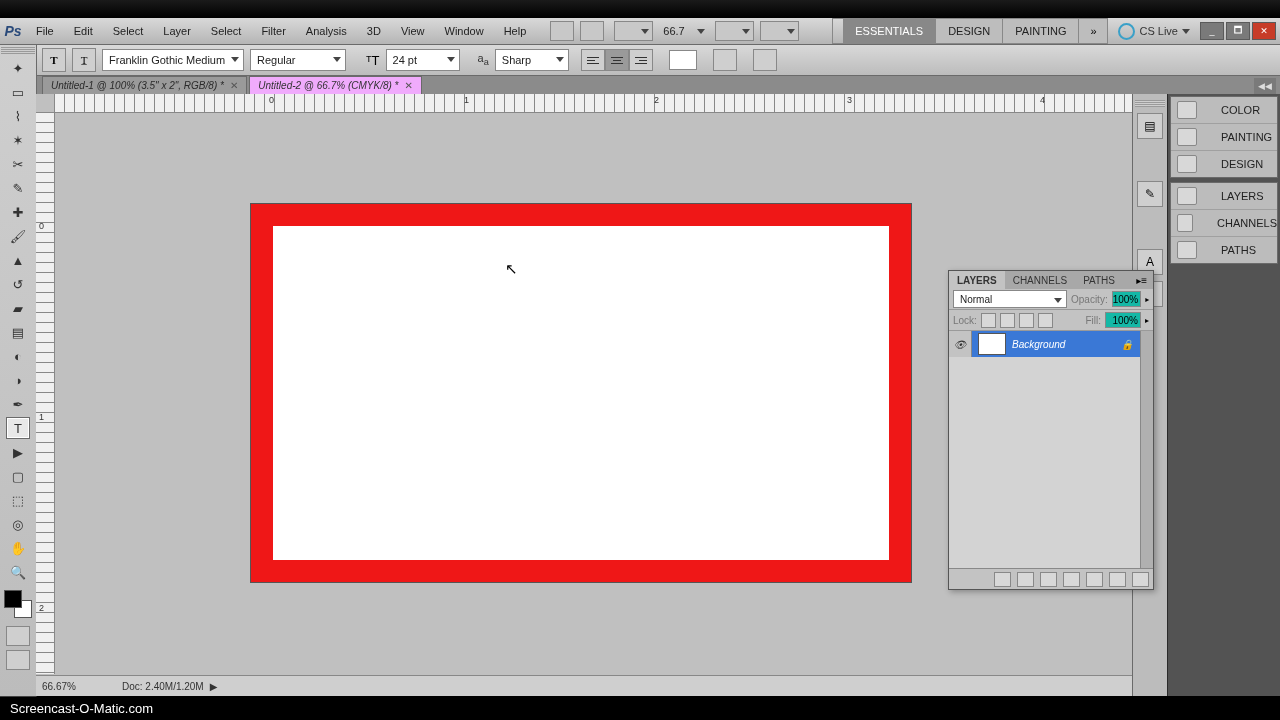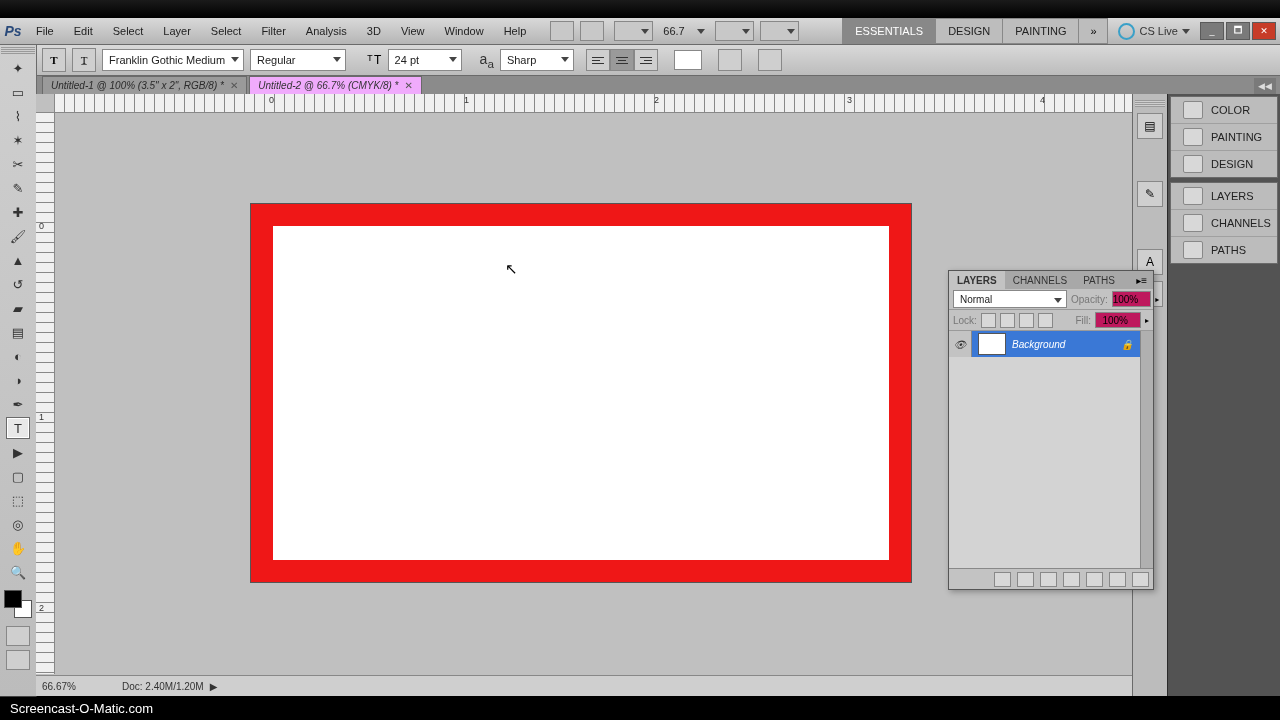--- a/index.html
+++ b/index.html
@@ -10,37 +10,37 @@
   .menubar{height:26px;background:linear-gradient(to bottom,#d9d9d9,#b5b5b5);border-bottom:1px solid #6a6a6a;display:flex;align-items:center;}
   .ps-logo{width:26px;height:26px;display:flex;align-items:center;justify-content:center;color:#2a4a7a;font-weight:bold;font-size:14px;font-style:italic;}
   .menu-item{padding:0 10px;color:#222;cursor:default;}
   .menubar .spacer{flex:0 0 14px;}
   .mini-btn{width:22px;height:18px;border:1px solid #888;background:#c8c8c8;}
   .arrange-dd{width:34px;height:18px;border:1px solid #888;background:#c8c8c8;display:flex;align-items:center;justify-content:flex-end;padding-right:3px;font-size:8px;}
   .zoom-readout{margin-left:10px;display:flex;align-items:center;color:#222;}
   .zoom-readout span{margin-right:12px;}
   .tri-down{width:0;height:0;border-left:4px solid transparent;border-right:4px solid transparent;border-top:5px solid #444;}
   .workspace-area{margin-left:auto;display:flex;align-items:center;height:100%;}
-  .ws-tabs{display:flex;height:24px;border:1px solid #888;}
+  .ws-tabs{display:flex;height:24px;border:1px solid #888;padding-left:10px;}
   .ws-tab{padding:0 12px;display:flex;align-items:center;background:#bdbdbd;color:#222;border-right:1px solid #888;}
   .ws-tab.active{background:#888;color:#fff;}
   .ws-more{width:28px;display:flex;align-items:center;justify-content:center;background:#bdbdbd;}
   .cslive{display:flex;align-items:center;gap:4px;margin:0 10px;color:#333;}
   .cslive-ico{width:13px;height:13px;border:2px solid #3aa0c8;border-radius:50%;}
   .winbtns{display:flex;gap:2px;margin-right:4px;}
   .winbtn{width:22px;height:16px;border:1px solid #5a5a5a;display:flex;align-items:center;justify-content:center;font-size:9px;color:#fff;}
   .winbtn.min{background:#7a7a7a;} .winbtn.mid{background:#7a7a7a;}
   .winbtn.close{background:#c73c28;}
   
   .optbar{height:30px;background:linear-gradient(to bottom,#d9d9d9,#bcbcbc);border-bottom:1px solid #6a6a6a;display:flex;align-items:center;padding-left:6px;gap:6px;margin-left:36px;}
   .optbar .tool-ind{width:22px;height:22px;border:1px solid #888;background:#cfcfcf;display:flex;align-items:center;justify-content:center;font-family:Georgia,serif;font-weight:bold;}
   .preset-btn{width:22px;height:22px;border:1px solid #888;background:#cfcfcf;display:flex;align-items:center;justify-content:center;font-family:Georgia,serif;font-size:11px;}
   .dd{height:20px;border:1px solid #888;background:#fff;display:flex;align-items:center;padding:0 16px 0 6px;position:relative;color:#222;}
   .dd:after{content:'';position:absolute;right:4px;top:7px;width:0;height:0;border-left:4px solid transparent;border-right:4px solid transparent;border-top:5px solid #444;}
-  .aa-label{font-size:14px;color:#333;}
+  .aa-label{font-size:11px;color:#333;}
   .align-grp{display:flex;margin-left:6px;}
   .align-btn{width:22px;height:20px;border:1px solid #888;background:#cfcfcf;display:flex;align-items:center;justify-content:center;}
   .align-btn.active{background:#9a9a9a;}
   .align-lines span{display:block;height:1px;background:#333;margin:2px 0;}
   .swatch{width:26px;height:18px;border:1px solid #888;background:#fff;margin-left:10px;}
   .warp-btn,.char-btn{width:22px;height:20px;border:1px solid #888;background:#cfcfcf;margin-left:10px;}
   
   .doctabs{height:18px;background:#8b8b8b;display:flex;align-items:flex-end;padding-left:6px;margin-left:36px;}
   .doctab{height:17px;padding:0 8px;background:#f0abfc;border:1px solid #6a6a6a;border-bottom:none;display:flex;align-items:center;gap:6px;color:#333;font-style:italic;font-size:10px;margin-right:2px;}
   .doctab .x{font-style:normal;color:#555;}
@@ -71,35 +71,35 @@
   .statusbar .doc{padding-left:20px;}
   .statusbar .tri{margin-left:6px;}
   
   .sidestrip{width:34px;background:#bcbcbc;border-left:1px solid #6a6a6a;display:flex;flex-direction:column;align-items:center;padding-top:6px;gap:6px;}
   .sidestrip .dock-handle{width:30px;height:7px;background:repeating-linear-gradient(to bottom,#9a9a9a,#9a9a9a 1px,#cfcfcf 1px,#cfcfcf 2px);}
   .sideico{width:24px;height:24px;border:1px solid #888;background:#cfcfcf;display:flex;align-items:center;justify-content:center;font-size:12px;}
   .sidestrip .gap{height:30px;}
   
   .rightdock{width:112px;background:#535353;border-left:1px solid #2a2a2a;display:flex;flex-direction:column;}
   .dockgrp{background:#bcbcbc;margin:2px;border:1px solid #6a6a6a;}
-  .dockrow{display:flex;align-items:center;height:26px;padding-left:12px;gap:8px;color:#222;border-bottom:1px solid #a0a0a0;}
+  .dockrow{display:flex;align-items:center;height:26px;padding-left:6px;gap:24px;color:#222;border-bottom:1px solid #a0a0a0;}
   .dockrow:last-child{border-bottom:none;}
   .dico{width:18px;height:16px;background:#d8d8d8;border:1px solid #888;border-radius:2px;display:flex;align-items:center;justify-content:center;}
   
   .layerspanel{position:absolute;right:126px;top:270px;width:204px;height:318px;background:#c3c3c3;border:1px solid #555;box-shadow:2px 2px 6px rgba(0,0,0,0.3);display:flex;flex-direction:column;font-size:10px;}
   .lp-tabs{display:flex;height:18px;background:#a8a8a8;align-items:center;}
   .lp-tab{padding:0 8px;height:18px;display:flex;align-items:center;color:#333;}
   .lp-tab.active{background:#c3c3c3;font-weight:bold;}
   .lp-tabs .more{margin-left:auto;padding:0 6px;}
   .lp-row{height:20px;display:flex;align-items:center;padding:0 4px;gap:4px;border-bottom:1px solid #9a9a9a;}
   .lp-row .dd{height:16px;flex:0 0 90px;font-size:10px;}
   .lp-row label{color:#777;}
   .lockicons{display:flex;gap:4px;}
   .lockicons span{width:13px;height:13px;border:1px solid #888;background:#d8d8d8;}
-  .pct-field{width:32px;height:14px;border:1px solid #888;background:#be185d;display:flex;align-items:center;justify-content:flex-end;padding-right:12px;}
+  .pct-field{width:32px;height:14px;border:1px solid #888;background:#14b8a6;display:flex;align-items:center;justify-content:flex-end;padding-right:2px;}
   .lp-list{flex:1;background:#d3d3d3;overflow:hidden;position:relative;}
   .layer-item{height:26px;background:#3a78d6;display:flex;align-items:center;color:#fff;font-style:italic;}
   .eye{width:22px;height:26px;background:#c3c3c3;border-right:1px solid #888;display:flex;align-items:center;justify-content:center;color:#333;}
   .thumb{width:26px;height:20px;background:#fff;border:1px solid #555;margin:0 6px;}
   .lp-bottom{height:20px;border-top:1px solid #888;display:flex;align-items:center;justify-content:flex-end;padding:0 4px;gap:6px;}
   .lp-bottom span{width:15px;height:13px;border:1px solid #888;background:#d8d8d8;}
   .lp-scroll{width:12px;background:#b0b0b0;border-left:1px solid #888;}
   .lp-body{display:flex;flex:1;}
   
   .watermark{position:absolute;left:0;bottom:0;height:24px;padding:0 10px;background:rgba(0,0,0,0.65);color:#fff;display:flex;align-items:center;font-size:13px;}
@@ -195,21 +195,21 @@
     <div class="qmask"></div>
     <div class="screenmode"></div>
   </div>
 
   <div class="optbar">
     <div class="tool-ind">T</div>
     <div class="preset-btn">T̲</div>
     <div class="dd" style="width:118px">Franklin Gothic Medium</div>
     <div class="dd" style="width:72px">Regular</div>
     <div style="width:8px"></div>
-    <span style="font-family:Liberation Mono, monospace;font-size:13px;">ᵀT</span>
+    <span style="font-family:Liberation Sans, sans-serif;font-size:13px;">ᵀT</span>
     <div class="dd" style="width:50px">24 pt</div>
     <div style="width:6px"></div>
     <span class="aa-label">a<sub>a</sub></span>
     <div class="dd" style="width:50px">Sharp</div>
     <div class="align-grp">
       <div class="align-btn">
           <div class="align-lines" style="width:12px">
             <span style="width:12px"></span>
             <span style="width:8px"></span>
             <span style="width:12px"></span>

